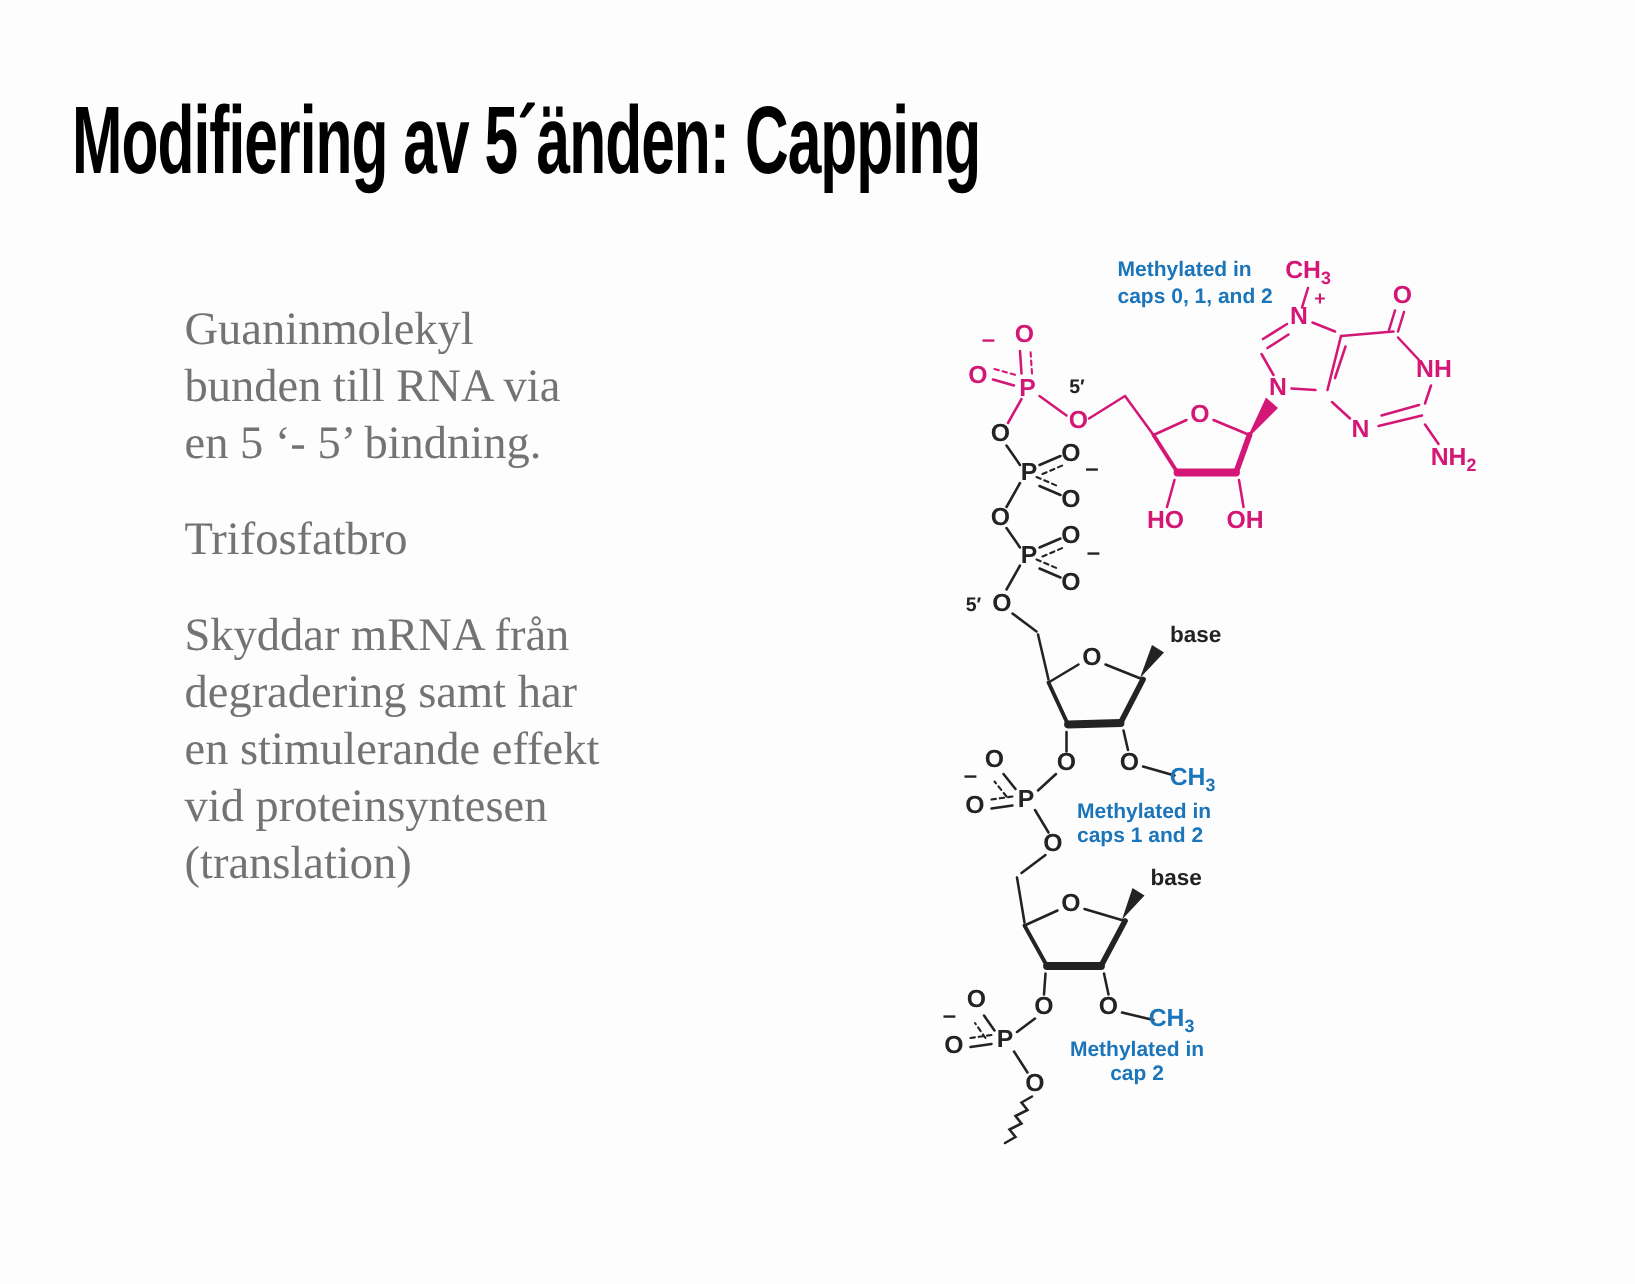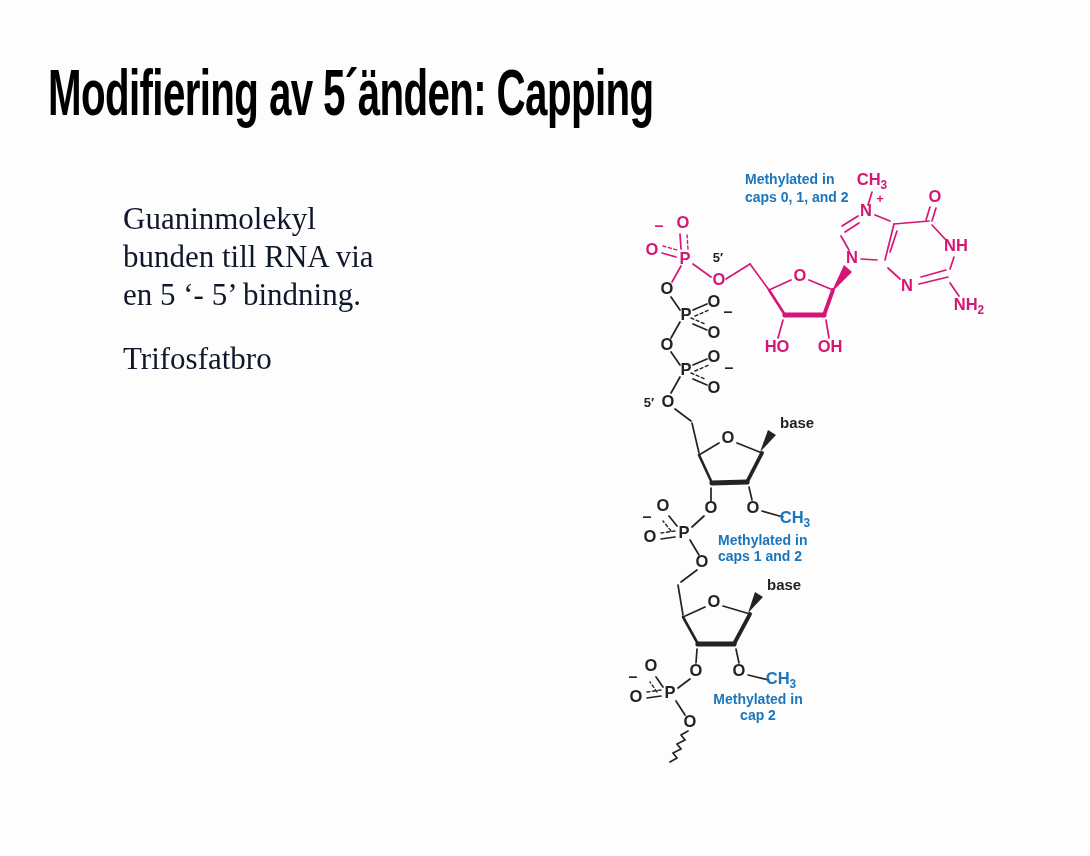--- a/index.html
+++ b/index.html
@@ -15,21 +15,21 @@
     position:absolute;left:48px;top:56px;
     margin:0;
     font-family:"Liberation Sans",sans-serif;
     font-size:64px;font-weight:700;color:#000;
     letter-spacing:-1px;white-space:nowrap;
     transform:scaleX(0.63);transform-origin:left top;
   }
   .body-text{
     position:absolute;left:123px;top:200px;width:370px;
     font-family:"Liberation Serif",serif;
-    font-size:31px;line-height:38px;color:#0f172a;
+    font-size:31px;line-height:38px;color:#737373;
   }
   .body-text p{
     margin:0;white-space:pre-line;
   }
   .body-text p + p{margin-top:26px;}
   .diagram{
     position:absolute;left:600px;top:160px;
     width:490px;height:620px;
   }
   .diagram text{
@@ -50,20 +50,25 @@
 
 <div class="slide">
 
   <h1 class="slide-title">Modifiering av 5´änden: Capping</h1>
 
   <div class="body-text">
     <p>Guaninmolekyl
 bunden till RNA via
 en 5 ‘- 5’ bindning.</p>
     <p>Trifosfatbro</p>
+    <p>Skyddar mRNA från
+degradering samt har
+en stimulerande effekt
+vid proteinsyntesen
+(translation)</p>
   </div>
 
   <svg class="diagram" viewBox="600 160 490 620" xmlns="http://www.w3.org/2000/svg">
 
     <g id="bonds">
 
       <line class="b m" x1="681" y1="249" x2="680" y2="234"></line>
       <line class="b m d" x1="688" y1="249" x2="687" y2="234"></line>
       <line class="b m" x1="662" y1="253" x2="676" y2="257"></line>
       <line class="b m d" x1="663" y1="246" x2="677" y2="250"></line>

